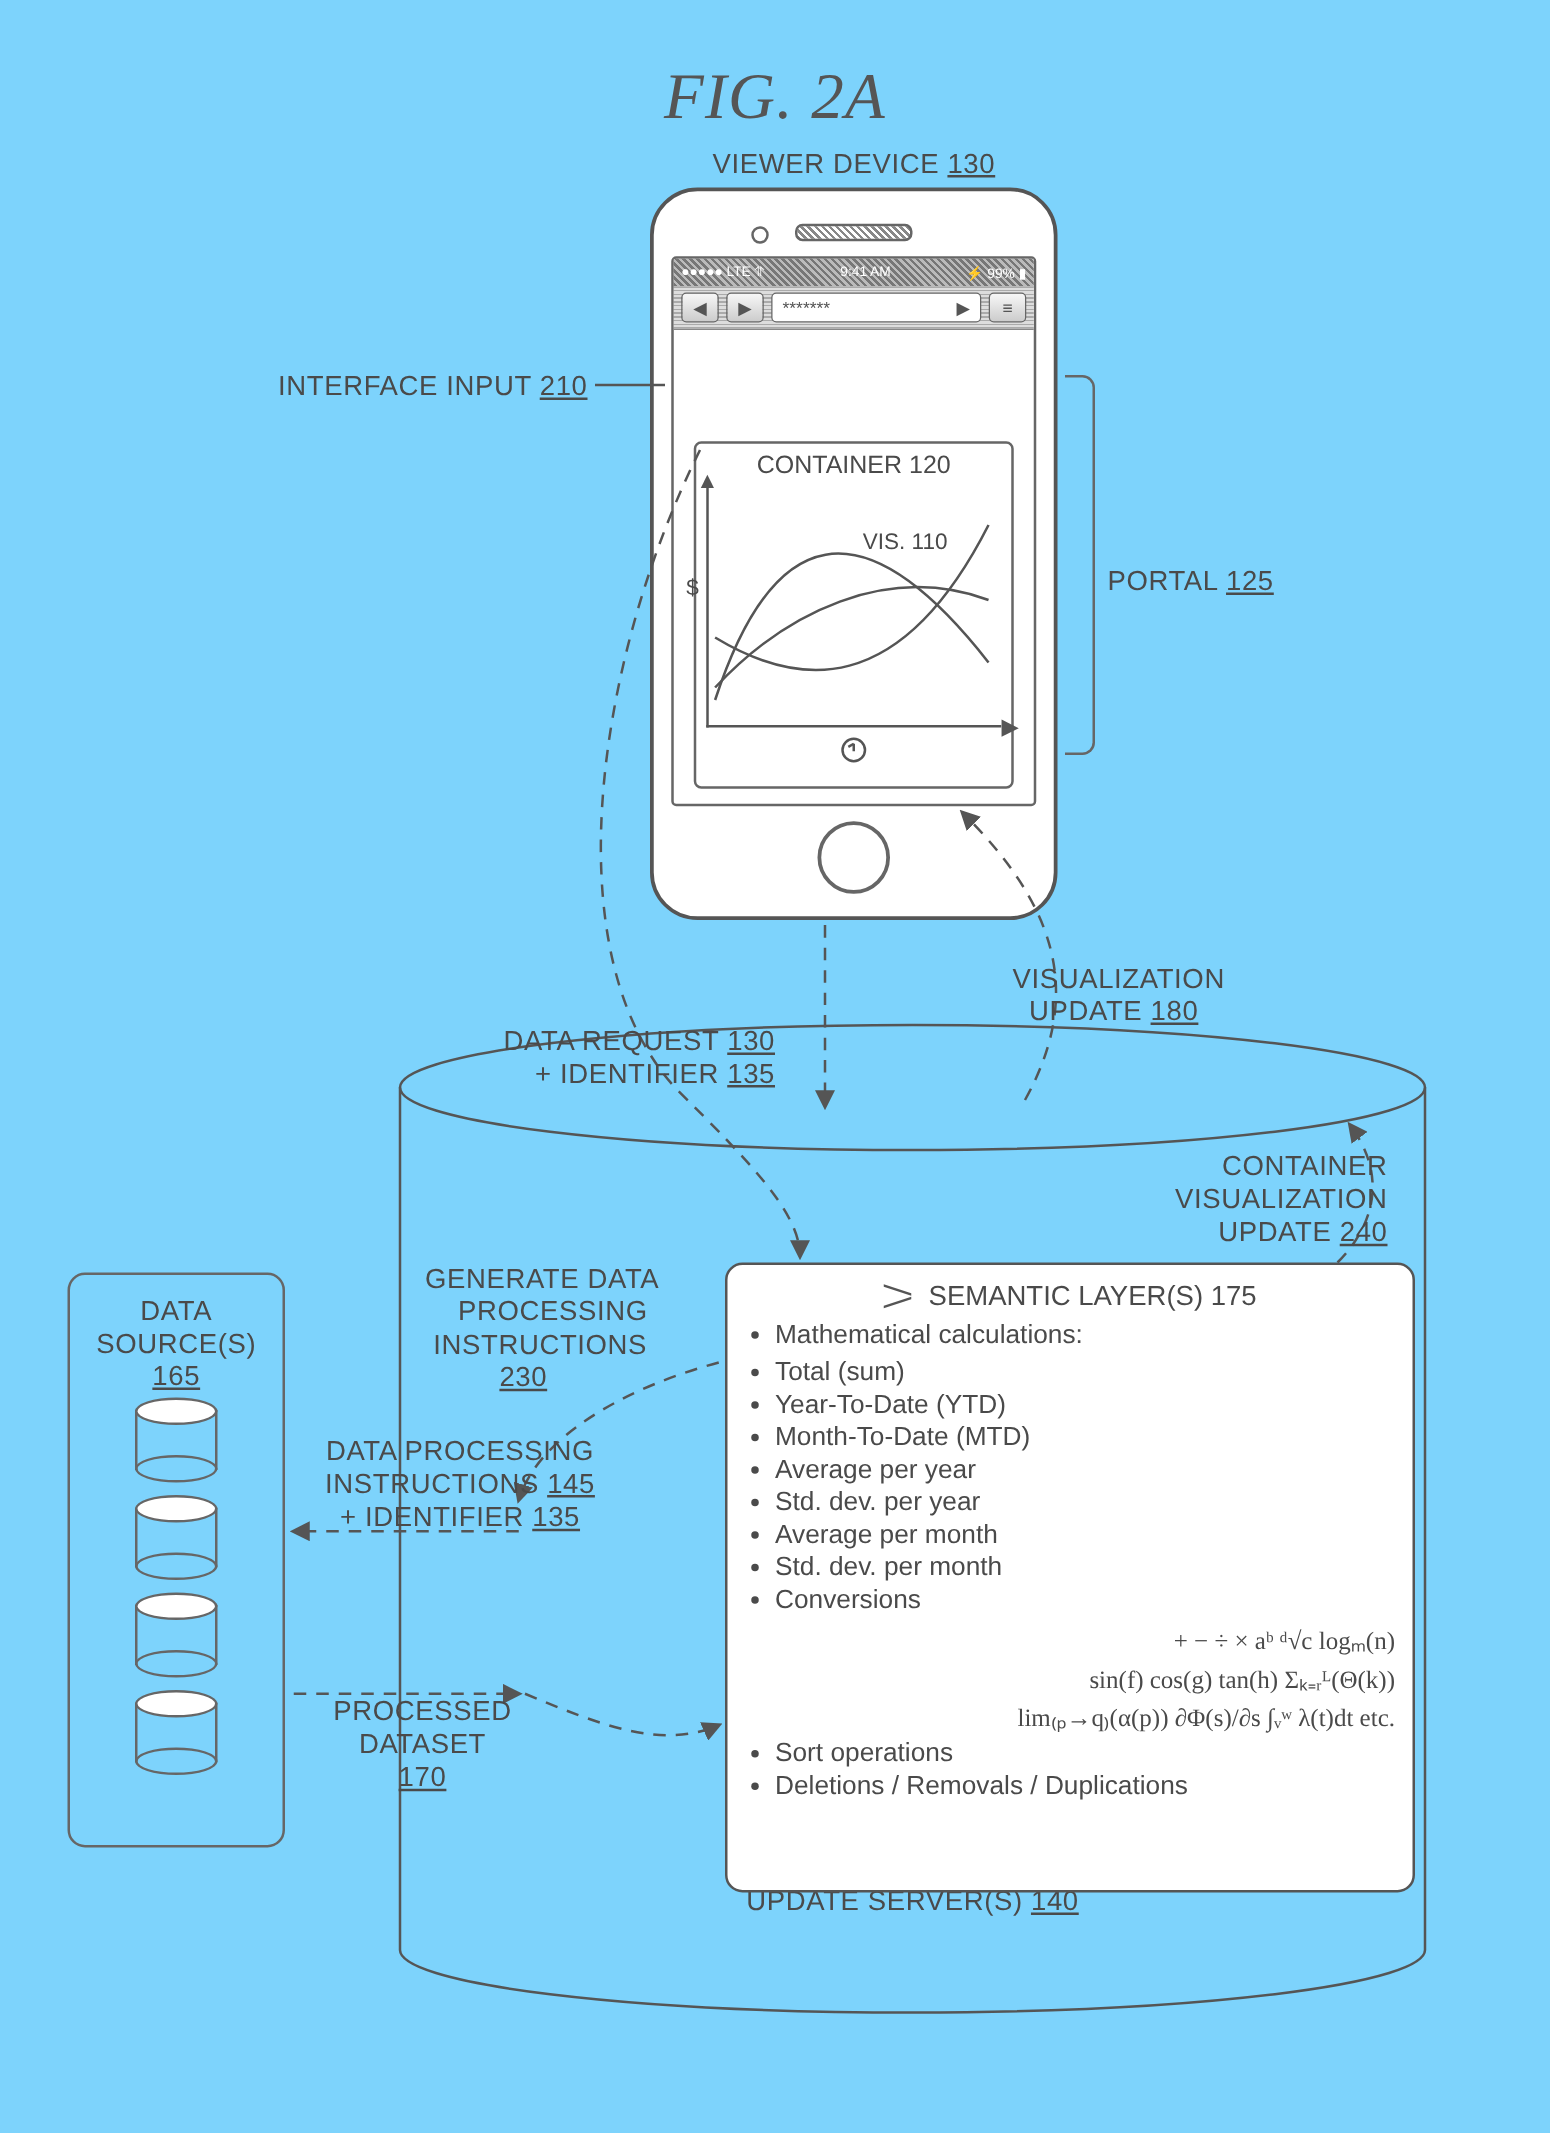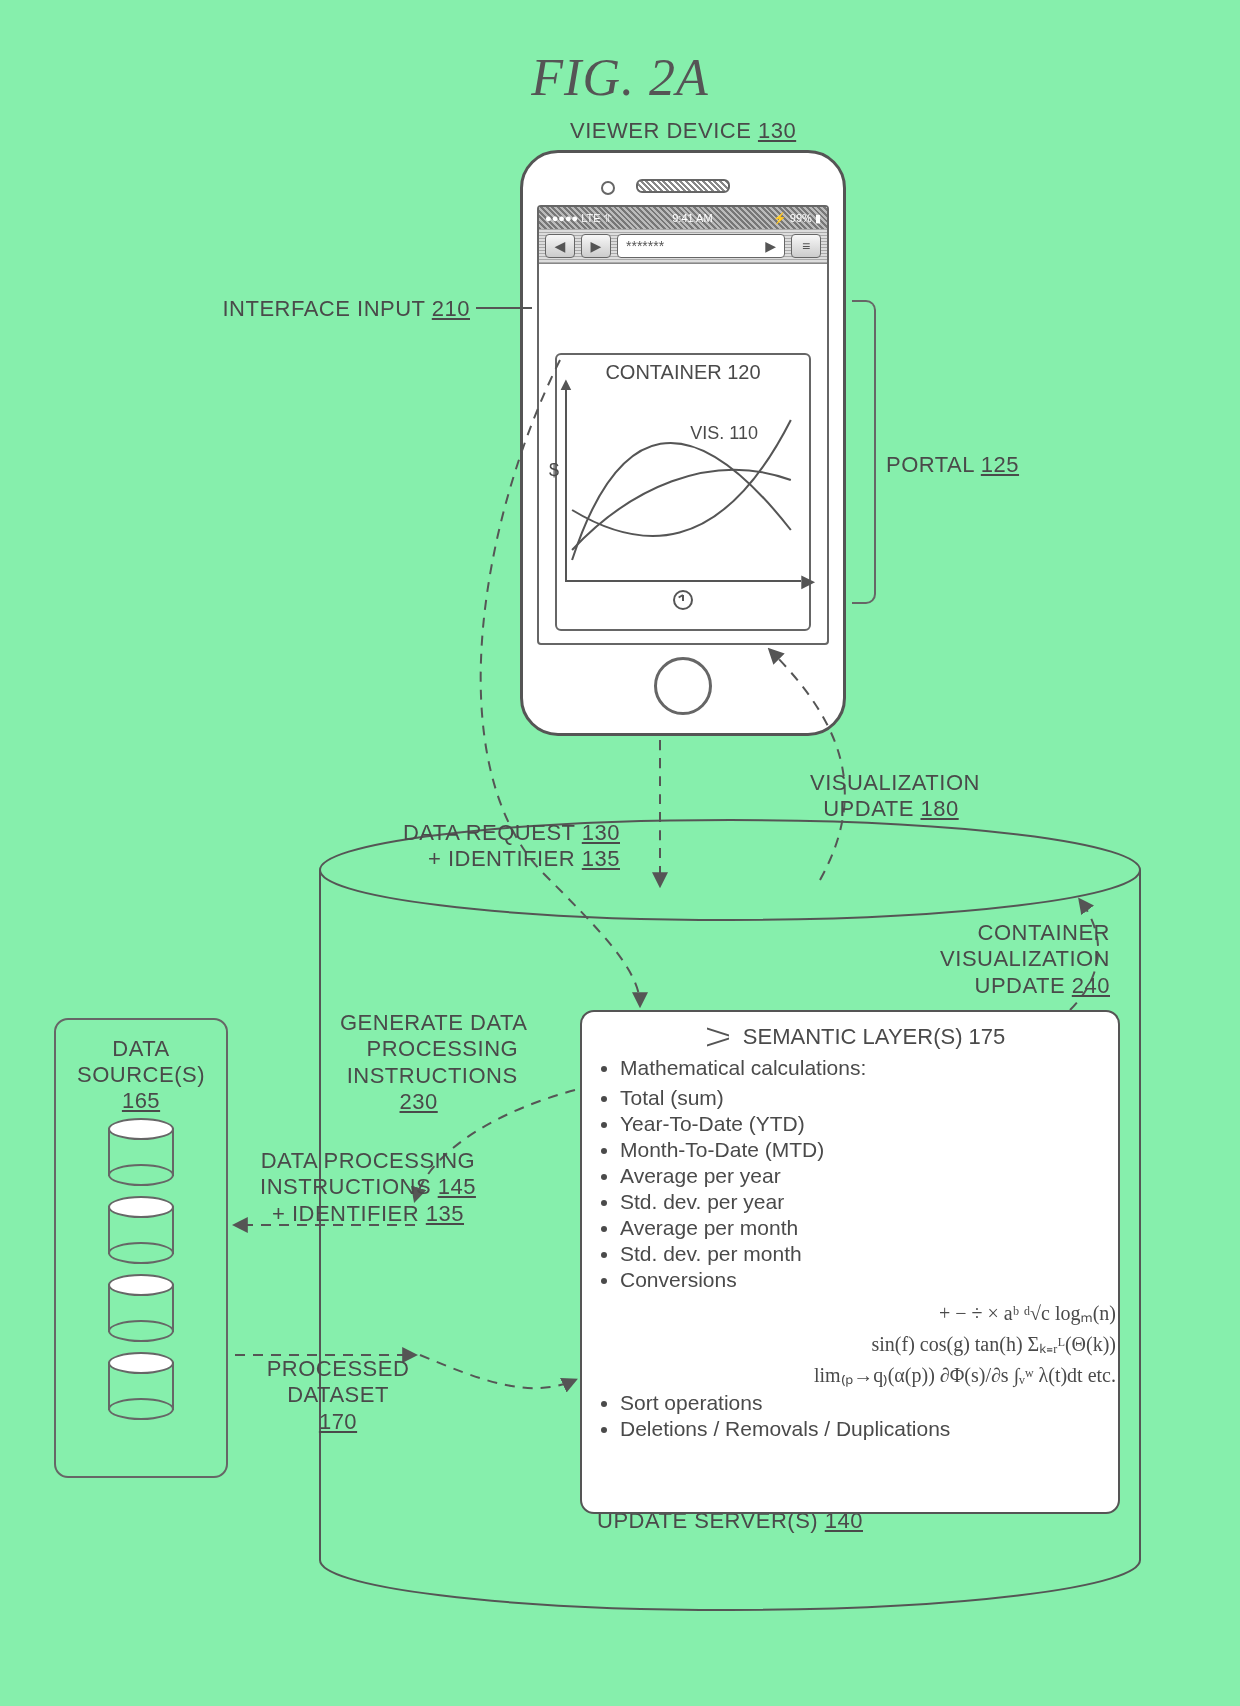--- a/index.html
+++ b/index.html
@@ -6,21 +6,21 @@
     margin: 0;
     padding: 0;
     background: #fff;
     font-family: "Helvetica Neue", Arial, sans-serif;
     color: #4a4a4a;
   }
   .page {
     width: 1240px;
     height: 1706px;
     position: relative;
-    background: #86efac;
+    background: #7dd3fc;
   }
   .figtitle {
     position: absolute;
     top: 48px;
     left: 0;
     width: 100%;
     text-align: center;
     font-family: "Times New Roman", serif;
     font-style: italic;
     font-size: 52px;
@@ -234,21 +234,21 @@
     padding-top: 16px;
     text-align: center;
   }
   .semantic-box {
     position: absolute;
     left: 580px; top: 1010px;
     width: 520px; height: 480px;
     border: 2px solid #555;
     border-radius: 14px;
     background: #fff;
-    padding: 12px 2px 8px 14px;
+    padding: 12px 14px 8px 14px;
     font-size: 21px;
     color: #4a4a4a;
   }
   .semantic-box .hdr { text-align: center; font-size: 22px; margin-bottom: 6px;}
   .semantic-box ul { list-style: disc; margin: 0 0 6px 24px; padding:0; }
   .semantic-box ul li { margin-bottom: 2px; }
   .mathrow { font-family: "Times New Roman", serif; padding-left: 34px; font-size: 20px; line-height: 1.55; text-align: right;}
   .shuffle-icon {
     display:inline-block; width:22px; height:18px; vertical-align:-2px; margin-right:8px;
     position:relative;

